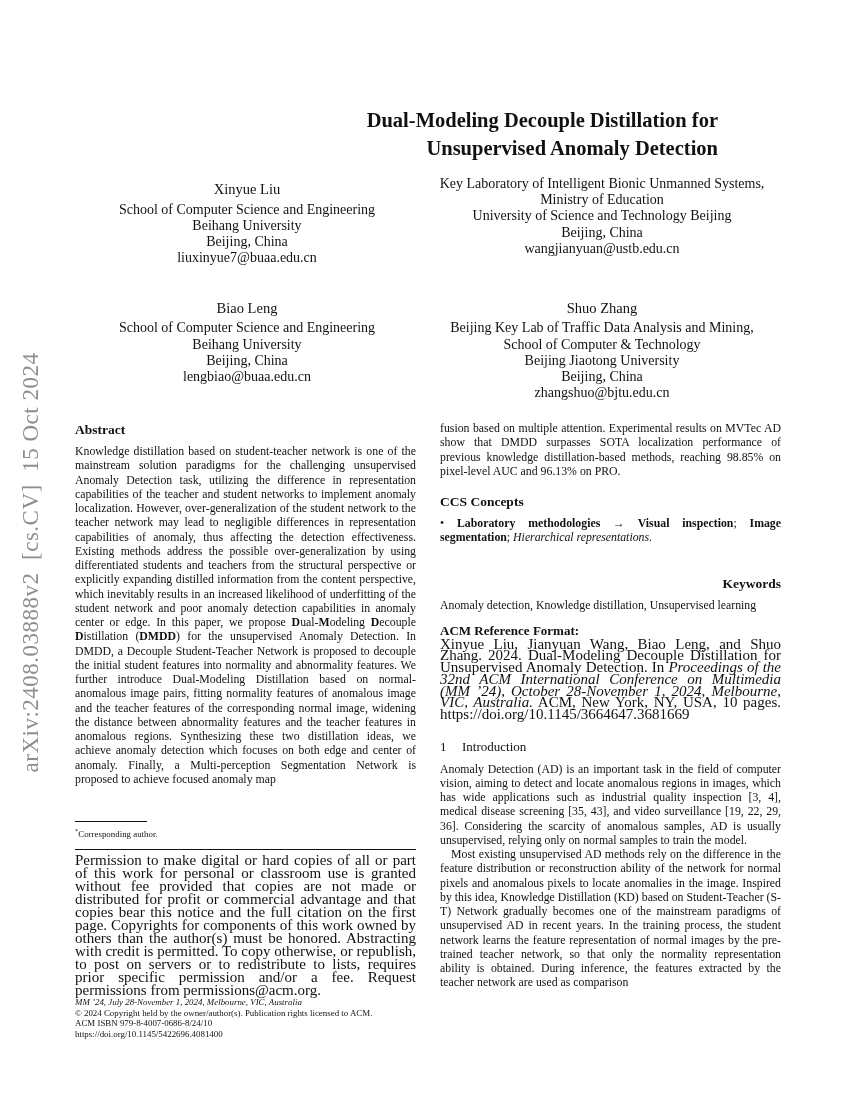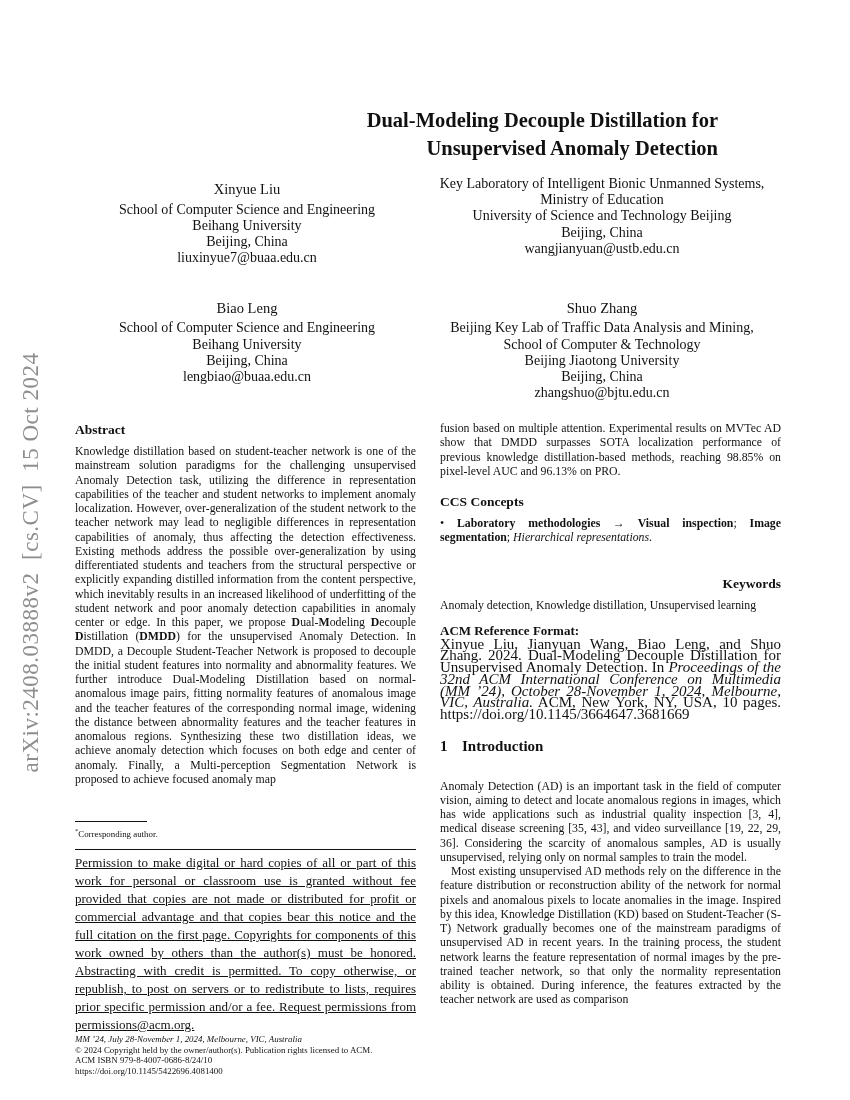--- a/index.html
+++ b/index.html
@@ -39,34 +39,34 @@
 
   
   .col { position: absolute; top: 421px; width: 341px; }
   .col-left  { left: 75px; height: 400px; overflow: hidden; }
   .col-right { left: 440px; }
 
   .sec-heading { font-size: 13.5px; font-weight: bold; line-height: 18px; margin-bottom: 5px; }
   .body-text { font-size: 11.8px; line-height: 14.25px; text-align: justify; }
   .mt { margin-top: 15px; }
 
-  .intro-heading { font-size: 15px; font-weight: bold; line-height: 19px; margin-top: 16px; margin-bottom: 23px; }
+  .intro-heading { font-size: 13px; font-weight: normal; line-height: 19px; margin-top: 16px; margin-bottom: 6px; }
   .intro-heading .sec-num { display: inline-block; width: 22px; }
   .indent { text-indent: 11px; }
 
   .acm-ref-heading { font-size: 13px; font-weight: bold; line-height: 12px; margin-top: 13px; margin-bottom: 2px; }
   .acm-ref-text { font-size: 15px; line-height: 11.7px; text-align: justify; }
 
   
   .footnote-block { position: absolute; left: 75px; top: 821px; width: 341px; }
   .footnote-rule { width: 72px; border-top: 1px solid #111; margin-bottom: 3px; }
   .footnote-text { font-size: 8.9px; line-height: 11px; }
   .footnote-text sup { font-size: 6.5px; vertical-align: super; }
   .permission-rule { width: 341px; border-top: 1px solid #111; margin-top: 9px; margin-bottom: 4px; }
-  .small-print { font-size: 13px; line-height: 18px; text-align: justify; text-decoration: underline; }
+  .small-print { font-size: 15px; line-height: 13px; text-align: justify; }
   .small-line { font-size: 8.9px; line-height: 10.65px; }
   .italic { font-style: italic; }
 </style>
 </head>
 <body>
 
 <div class="page">
 
   <div class="arxiv-banner">arXiv:2408.03888v2  [cs.CV]  15 Oct 2024</div>
 

